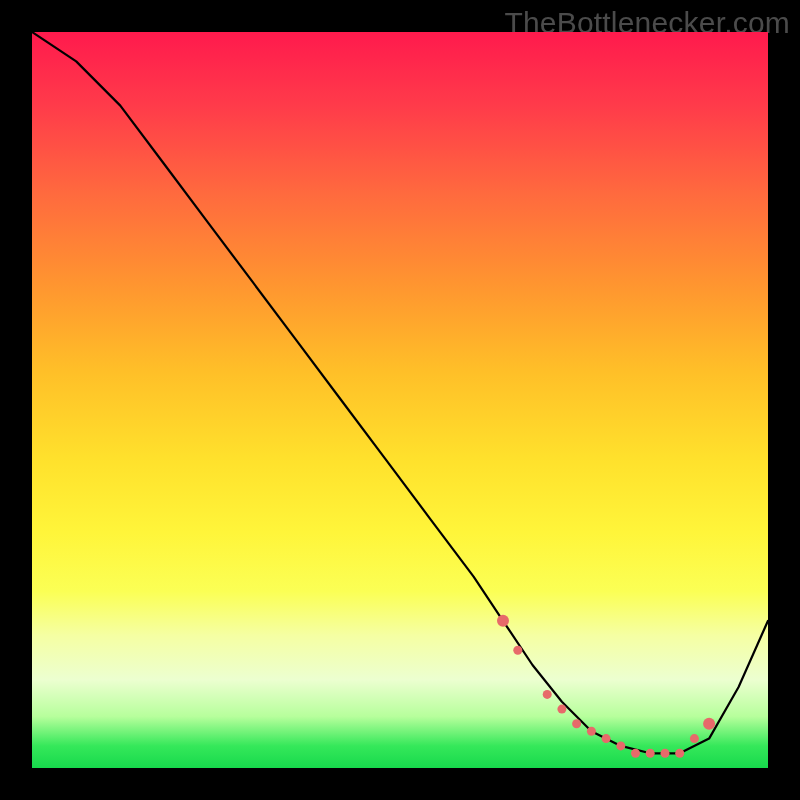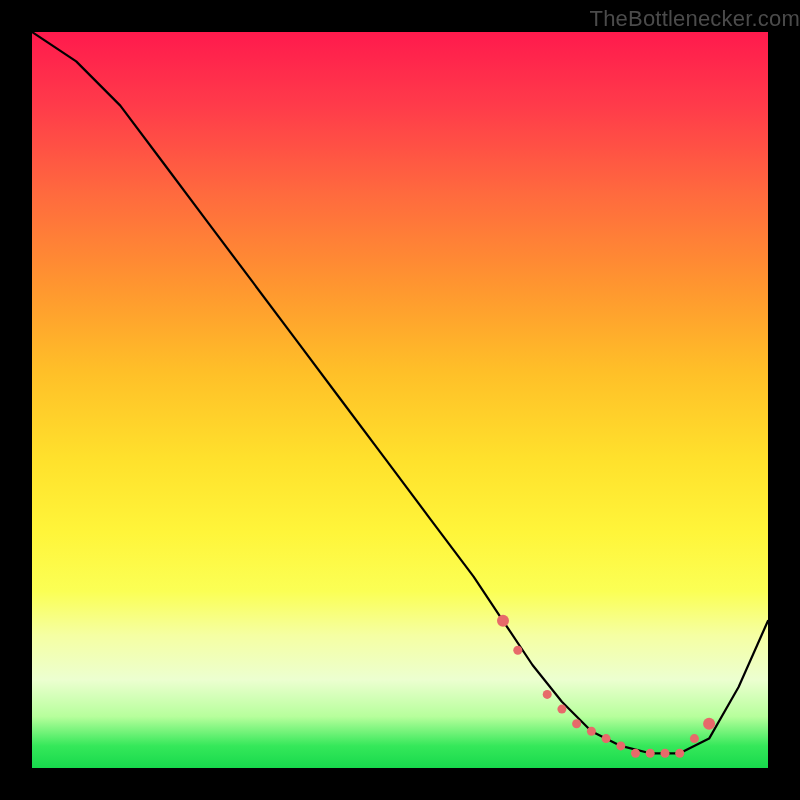--- a/index.html
+++ b/index.html
@@ -37,23 +37,23 @@
       #f5ffa3 82%,
       #ecffd0 88%,
       #b7ff9c 93%,
       #35e85a 97%,
       #17d94c 100%
     );
   }
   .watermark {
     position: absolute;
     top: 6px;
-    right: 0;
+    right: 10px;
     color: #4b4b4b;
-    font-size: 22px;
+    font-size: 30px;
     font-weight: 500;
     letter-spacing: 0.2px;
     user-select: none;
   }
   svg.curve {
     position: absolute;
     top: 0;
     left: 0;
     width: 736px;
     height: 736px;

